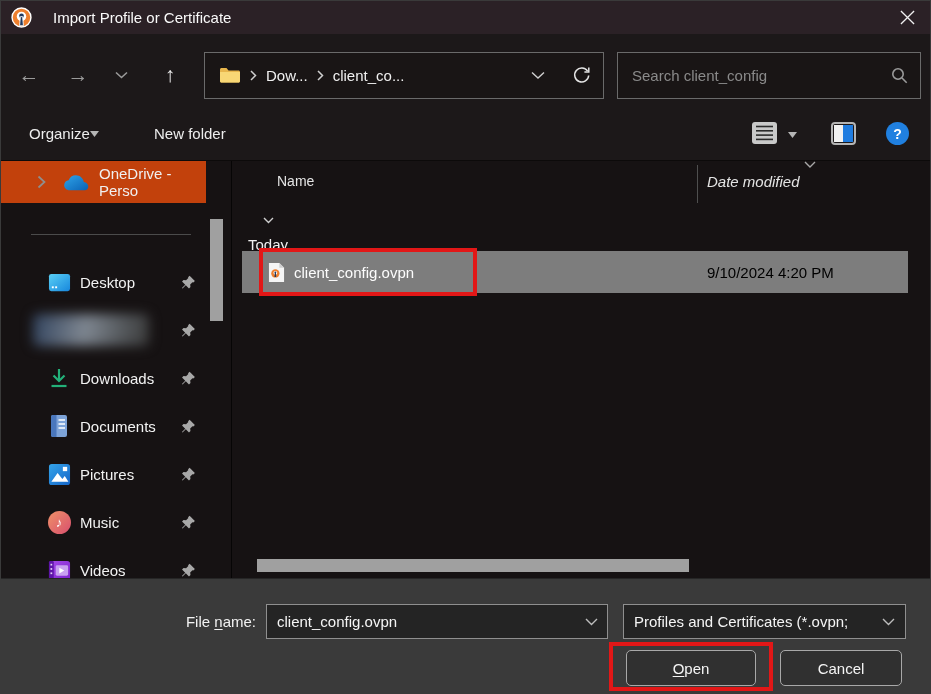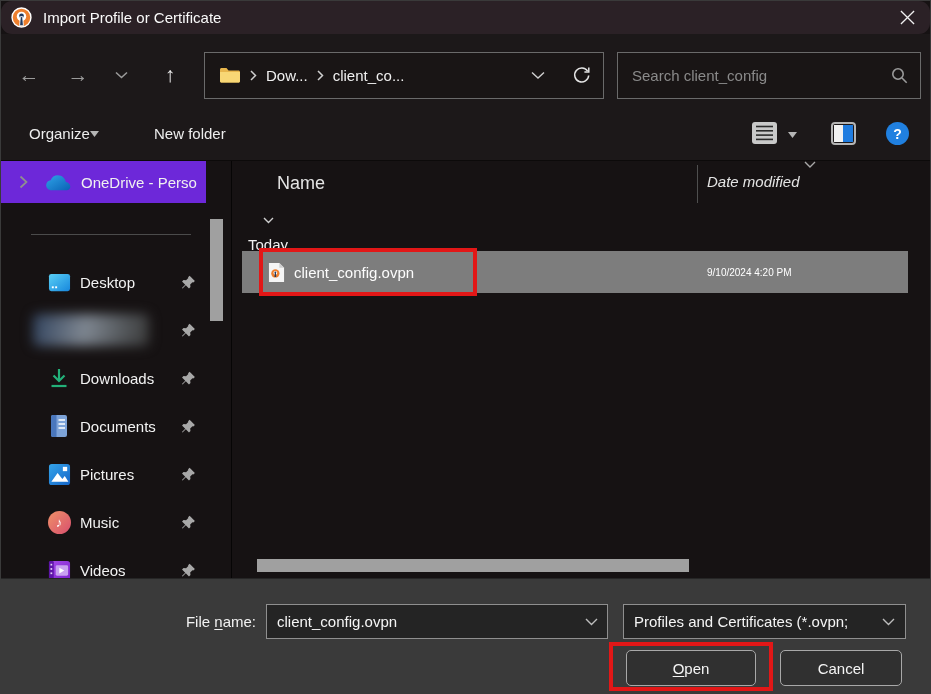--- a/index.html
+++ b/index.html
@@ -3,21 +3,21 @@
 <meta charset="utf-8">
 <style>
   * { margin:0; padding:0; box-sizing:border-box; }
   html,body { background:#000; }
   body { font-family:"Liberation Sans","DejaVu Sans",sans-serif; }
   #root { position:relative; width:931px; height:694px; background:#161213; overflow:hidden;
           color:#f0f0f0; font-size:15px; border:1px solid #3a3a3a; }
 
   
   .titlebar { position:absolute; top:0; left:0; right:0; height:33px; background:#2b2126;
-              display:flex; align-items:center; padding-left:10px; gap:11px;border-radius:11px; }
+              display:flex; align-items:center; padding-left:10px; gap:21px; }
   .title { font-size:15px; color:#fafafa; }
   .close-btn { position:absolute; right:0; top:0; width:46px; height:33px;
                display:flex; align-items:center; justify-content:center; cursor:pointer; }
 
   
   .navbar { position:absolute; top:33px; left:0; right:0; height:72px; background:#1c1819; }
   .nav-btn { position:absolute; top:22px; height:38px; display:flex; align-items:center;
              justify-content:center; font-size:21px; color:#9a9a9a; cursor:pointer; }
   #btn-back { left:8px; width:40px; }
   #btn-fwd  { left:56px; width:42px; }
@@ -45,22 +45,22 @@
   #tb-newfolder { left:153px; }
   .tb-ico { position:absolute; display:flex; align-items:center; justify-content:center; cursor:pointer; }
   #tb-view { left:750px; top:15px; }
   #tb-view-caret { left:787px; top:26px; }
   #tb-preview { left:830px; top:16px; }
   #tb-help { left:885px; top:16px; width:23px; height:23px; border-radius:50%;
              background:#2080e0; color:#fff; font-size:14px; font-weight:bold; }
 
   
   .sidebar { position:absolute; top:160px; left:0; width:230px; height:417px; background:#161213; }
-  .onedrive-row { position:absolute; top:0; left:0; width:205px; height:42px; background:#6d28d9;
-                  display:flex; align-items:center; padding-left:18px; cursor:pointer; }
+  .onedrive-row { position:absolute; top:0; left:0; width:205px; height:42px; background:#c2410c;
+                  display:flex; align-items:center; padding-left:36px; cursor:pointer; }
   .onedrive-row .chev { margin-right:17px; display:flex; }
   .onedrive-row .cloud { margin-right:10px; display:flex; }
   .sb-divider { position:absolute; top:73px; left:30px; width:160px; height:1px; background:#4b4b4b; }
   .sb-items { position:absolute; top:97px; left:0; width:205px; }
   .sb-item { position:relative; height:48px; display:flex; align-items:center; padding-left:46px; cursor:pointer; }
   .sb-item .icon { width:24px; height:24px; display:flex; align-items:center; justify-content:center;
                    margin-right:9px; }
   .sb-item .label { font-size:15px; color:#f2f2f2; }
   .sb-item .pin { position:absolute; left:180px; top:50%; transform:translateY(-50%);
                   display:flex; cursor:pointer; }
@@ -69,31 +69,31 @@
                filter:blur(6px); }
   .music-circle { width:23px; height:23px; border-radius:50%;
                   background:linear-gradient(135deg,#ef9168,#d84f6e);
                   display:flex; align-items:center; justify-content:center; }
   .music-circle span { color:#fff; font-size:13px; line-height:1; }
   .sb-scroll-thumb { position:absolute; left:209px; top:58px; width:13px; height:102px; background:#a0a0a0; }
 
   
   .filelist { position:absolute; top:160px; left:230px; width:701px; height:417px;
               background:#161213; border-left:1px solid #060505; }
-  .fl-colname { position:absolute; left:45px; top:12px; font-size:18px; color:#e4e4e4; cursor:pointer; }
+  .fl-colname { position:absolute; left:45px; top:12px; font-size:14px; color:#e4e4e4; cursor:pointer; }
   .fl-coldate { position:absolute; left:475px; top:12px; font-size:15px; color:#e4e4e4; cursor:pointer;font-style:italic; }
   .fl-colsep { position:absolute; left:465px; top:4px; width:1px; height:38px; background:#4f4f4f; }
   .fl-sort { position:absolute; left:572px; top:0; display:flex; cursor:pointer; }
   .fl-group { position:absolute; top:56px; left:16px; display:flex; align-items:center; gap:12px;
               cursor:pointer;flex-direction:column; }
   .fl-row { position:absolute; top:90px; left:10px; width:666px; height:42px; background:#7d7d7d;
             display:flex; align-items:center; cursor:pointer; }
   .fl-row .doc { margin-left:26px; display:flex; }
   .fl-row .fname { margin-left:9px; font-size:15px; color:#fdfdfd; }
-  .fl-row .fdate { position:absolute; left:465px; font-size:10px; color:#ffffff; }
+  .fl-row .fdate { position:absolute; left:465px; font-size:15px; color:#000000; }
   .fl-hthumb { position:absolute; top:398px; left:25px; width:432px; height:13px; background:#a0a0a0;
                cursor:pointer; }
 
   
   .footerbar { position:absolute; left:0; right:0; top:577px; height:143px; background:#3a3a3a;
                border-top:1px solid #262626; }
   .fn-label { position:absolute; left:120px; top:25px; width:135px; height:35px; line-height:35px;
               text-align:right; color:#f2f2f2; }
   .combo { position:absolute; top:25px; height:35px; border:1px solid #8f8f8f; background:#242424;
            display:flex; align-items:center; }

